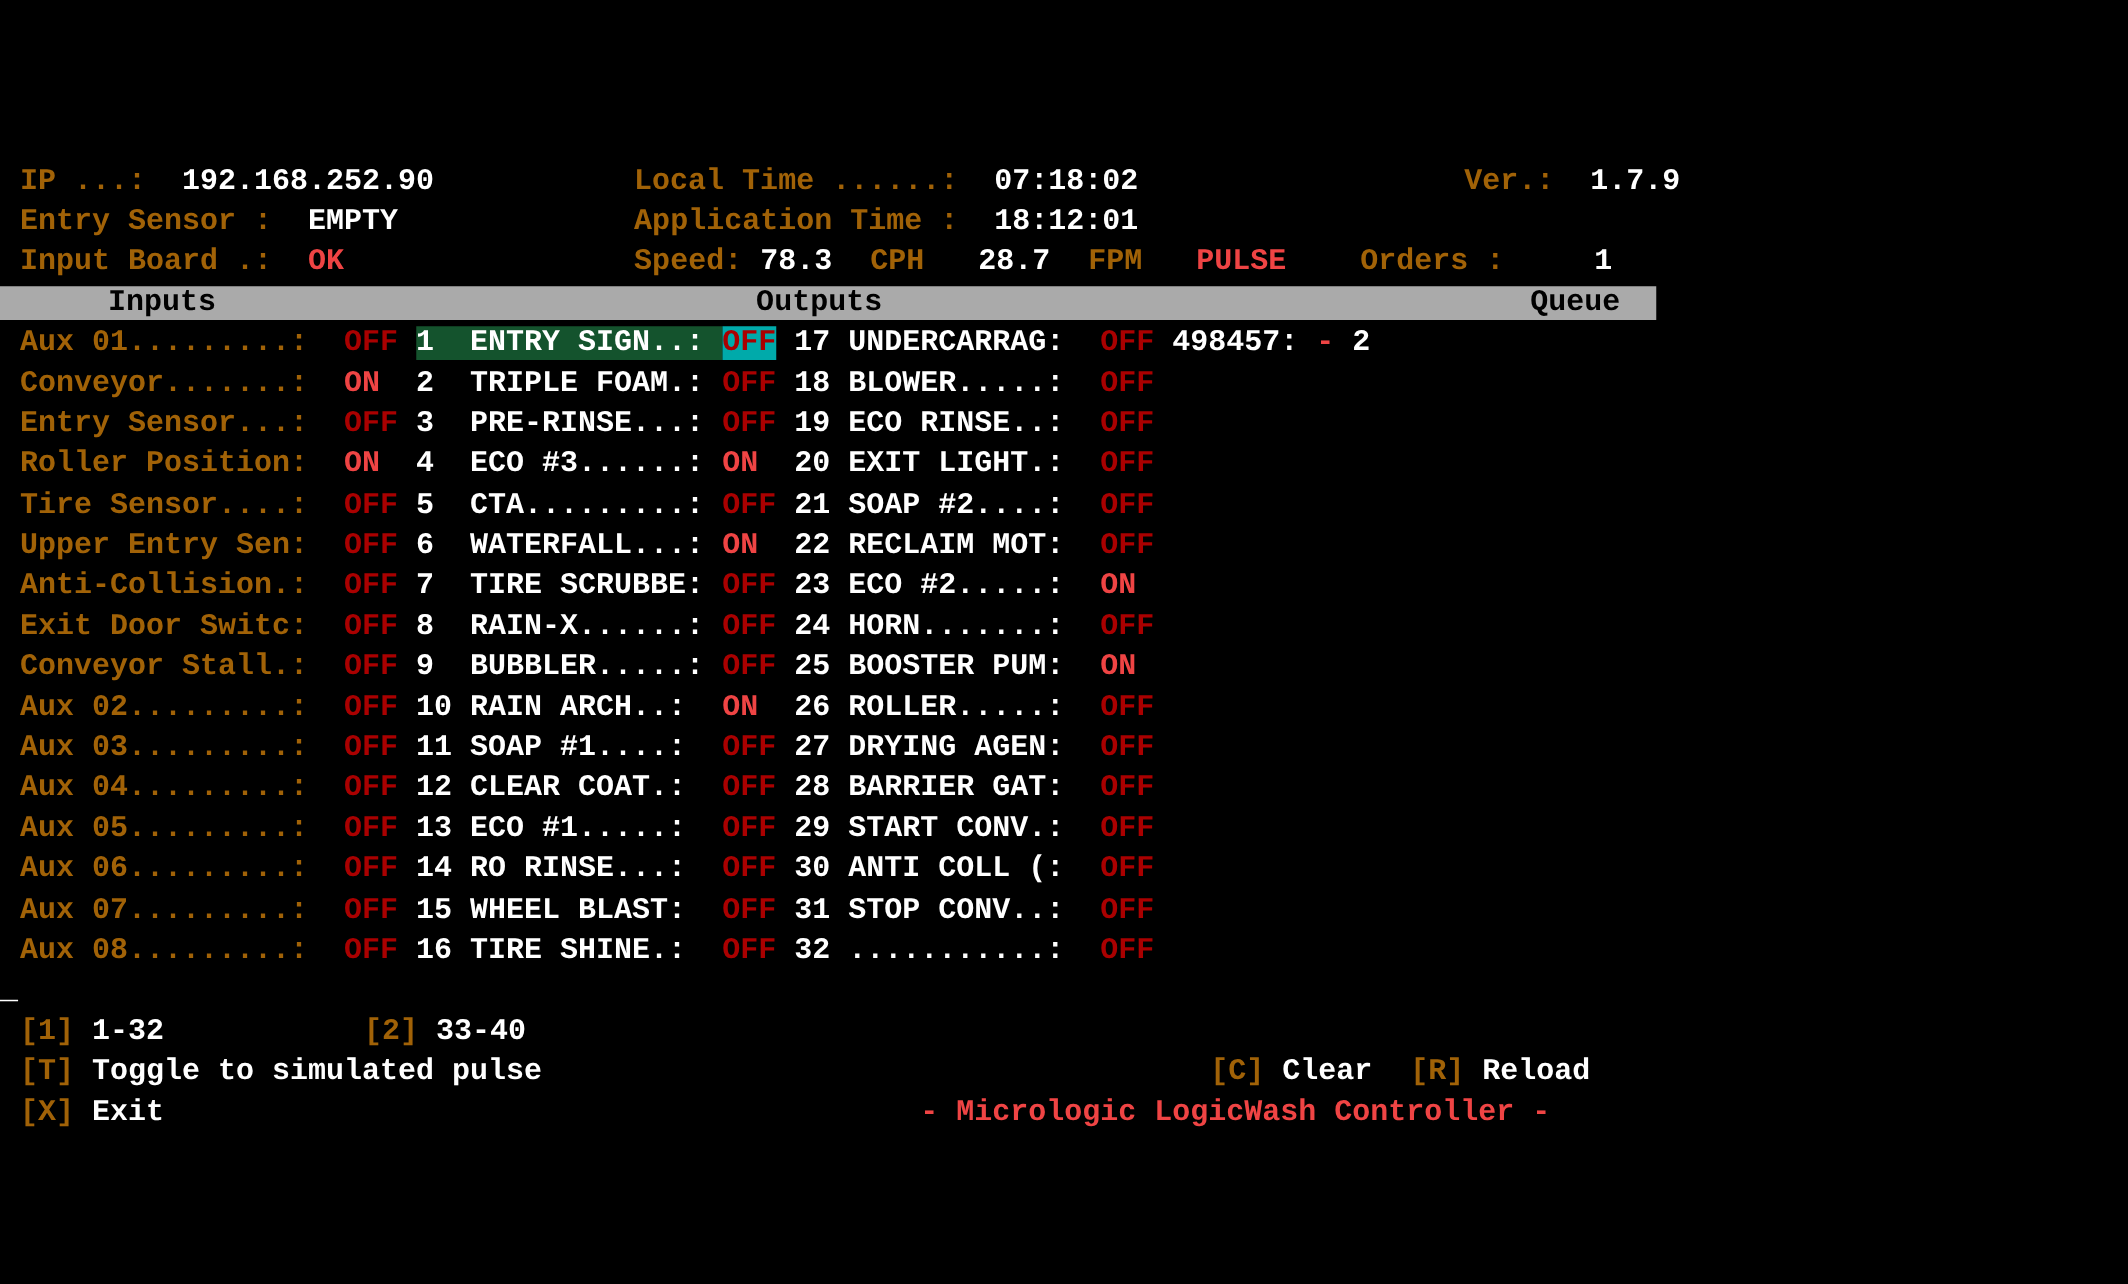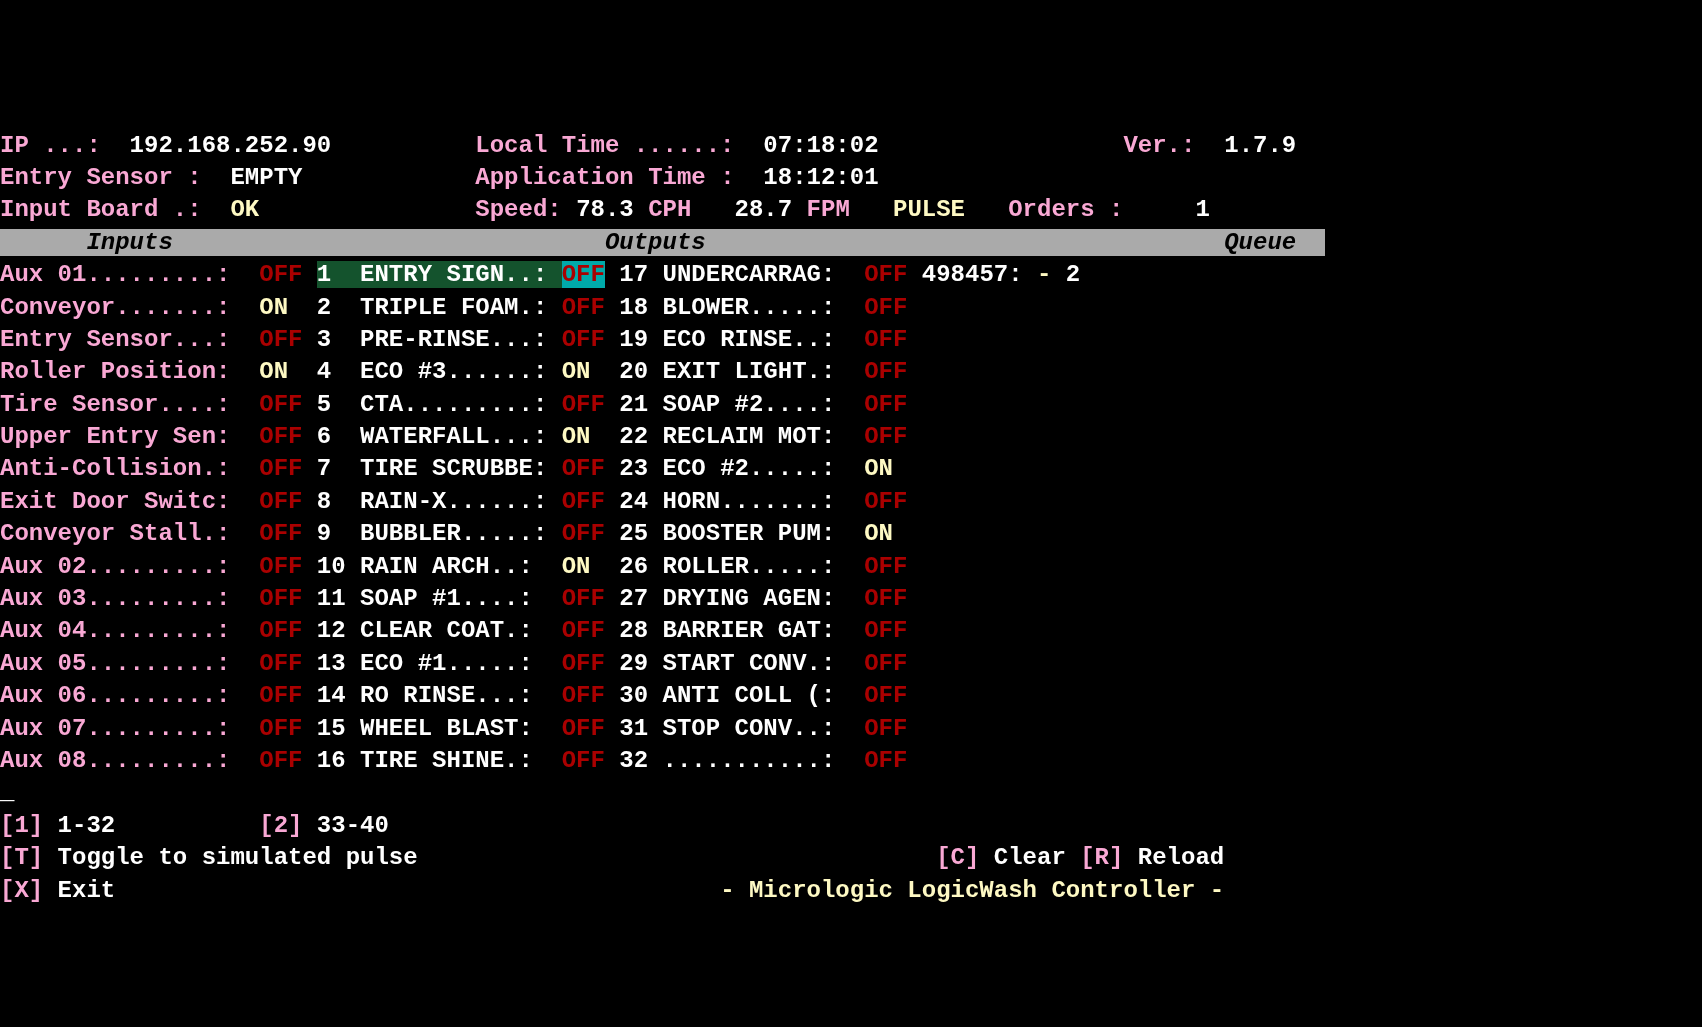--- a/index.html
+++ b/index.html
@@ -7,25 +7,25 @@
     color: #fff;
     font-family: "Courier New", monospace;
     font-size: 24px;
     font-weight: bold;
     margin: 0;
     padding: 0;
     line-height: 1.35;
     width: 1702px;
     white-space: pre;
   }
-  .cyan { color: #f9a8d4; }
+  .cyan { color: #a16207; padding-left: 16px; }
   .white { color: #ffffff; margin-top: 29px; }
-  .green { color: #fef9c3; }
+  .green { color: #ef4444; }
   .red { color: #aa0000; }
-  .hdr { background: #aaaaaa; color: #000; font-style: italic; }
+  .hdr { background: #aaaaaa; color: #000; }
   .hl  { background: #14532d; color: #fff; }
   .hlred { background: #00aaaa; color: #aa0000; }
   .row { display:block; }
 </style>
 </head>
 <body>
 
 
 
 <div id="screen"><div class="row"><span class="cyan">IP ...: </span><span class="white"> 192.168.252.90          </span><span class="cyan">Local Time ......: </span><span class="white"> 07:18:02                 </span><span class="cyan">Ver.: </span><span class="white"> 1.7.9</span></div><div class="row"><span class="cyan">Entry Sensor : </span><span class="white"> EMPTY            </span><span class="cyan">Application Time : </span><span class="white"> 18:12:01</span></div><div class="row"><span class="cyan">Input Board .: </span><span class="green"> OK               </span><span class="cyan">Speed: </span><span class="white">78.3 </span><span class="cyan">CPH   </span><span class="white">28.7 </span><span class="cyan">FPM   </span><span class="green">PULSE   </span><span class="cyan">Orders : </span><span class="white">    1</span></div><div class="row"><span class="hdr">      Inputs                              Outputs                                    Queue  </span></div><div class="row"><span class="cyan">Aux 01.........: </span><span class="red"> OFF</span><span> </span><span class="hl">1  ENTRY SIGN..: </span><span class="hlred">OFF</span><span> </span><span class="white">17 UNDERCARRAG:  </span><span class="red">OFF</span><span> </span><span class="white">498457: </span><span class="green">- </span><span class="white">2</span></div><div class="row"><span class="cyan">Conveyor.......: </span><span class="green"> ON </span><span> </span><span class="white">2  TRIPLE FOAM.: </span><span class="red">OFF</span><span> </span><span class="white">18 BLOWER.....:  </span><span class="red">OFF</span></div><div class="row"><span class="cyan">Entry Sensor...: </span><span class="red"> OFF</span><span> </span><span class="white">3  PRE-RINSE...: </span><span class="red">OFF</span><span> </span><span class="white">19 ECO RINSE..:  </span><span class="red">OFF</span></div><div class="row"><span class="cyan">Roller Position: </span><span class="green"> ON </span><span> </span><span class="white">4  ECO #3......: </span><span class="green">ON </span><span> </span><span class="white">20 EXIT LIGHT.:  </span><span class="red">OFF</span></div><div class="row"><span class="cyan">Tire Sensor....: </span><span class="red"> OFF</span><span> </span><span class="white">5  CTA.........: </span><span class="red">OFF</span><span> </span><span class="white">21 SOAP #2....:  </span><span class="red">OFF</span></div><div class="row"><span class="cyan">Upper Entry Sen: </span><span class="red"> OFF</span><span> </span><span class="white">6  WATERFALL...: </span><span class="green">ON </span><span> </span><span class="white">22 RECLAIM MOT:  </span><span class="red">OFF</span></div><div class="row"><span class="cyan">Anti-Collision.: </span><span class="red"> OFF</span><span> </span><span class="white">7  TIRE SCRUBBE: </span><span class="red">OFF</span><span> </span><span class="white">23 ECO #2.....:  </span><span class="green">ON </span></div><div class="row"><span class="cyan">Exit Door Switc: </span><span class="red"> OFF</span><span> </span><span class="white">8  RAIN-X......: </span><span class="red">OFF</span><span> </span><span class="white">24 HORN.......:  </span><span class="red">OFF</span></div><div class="row"><span class="cyan">Conveyor Stall.: </span><span class="red"> OFF</span><span> </span><span class="white">9  BUBBLER.....: </span><span class="red">OFF</span><span> </span><span class="white">25 BOOSTER PUM:  </span><span class="green">ON </span></div><div class="row"><span class="cyan">Aux 02.........: </span><span class="red"> OFF</span><span> </span><span class="white">10 RAIN ARCH..:  </span><span class="green">ON </span><span> </span><span class="white">26 ROLLER.....:  </span><span class="red">OFF</span></div><div class="row"><span class="cyan">Aux 03.........: </span><span class="red"> OFF</span><span> </span><span class="white">11 SOAP #1....:  </span><span class="red">OFF</span><span> </span><span class="white">27 DRYING AGEN:  </span><span class="red">OFF</span></div><div class="row"><span class="cyan">Aux 04.........: </span><span class="red"> OFF</span><span> </span><span class="white">12 CLEAR COAT.:  </span><span class="red">OFF</span><span> </span><span class="white">28 BARRIER GAT:  </span><span class="red">OFF</span></div><div class="row"><span class="cyan">Aux 05.........: </span><span class="red"> OFF</span><span> </span><span class="white">13 ECO #1.....:  </span><span class="red">OFF</span><span> </span><span class="white">29 START CONV.:  </span><span class="red">OFF</span></div><div class="row"><span class="cyan">Aux 06.........: </span><span class="red"> OFF</span><span> </span><span class="white">14 RO RINSE...:  </span><span class="red">OFF</span><span> </span><span class="white">30 ANTI COLL (:  </span><span class="red">OFF</span></div><div class="row"><span class="cyan">Aux 07.........: </span><span class="red"> OFF</span><span> </span><span class="white">15 WHEEL BLAST:  </span><span class="red">OFF</span><span> </span><span class="white">31 STOP CONV..:  </span><span class="red">OFF</span></div><div class="row"><span class="cyan">Aux 08.........: </span><span class="red"> OFF</span><span> </span><span class="white">16 TIRE SHINE.:  </span><span class="red">OFF</span><span> </span><span class="white">32 ...........:  </span><span class="red">OFF</span></div><div class="row"><span class="white">_</span></div><div class="row"><span class="cyan">[1] </span><span class="white">1-32          </span><span class="cyan">[2] </span><span class="white">33-40</span></div><div class="row"><span class="cyan">[T] </span><span class="white">Toggle to simulated pulse                                    </span><span class="cyan">[C] </span><span class="white">Clear </span><span class="cyan">[R] </span><span class="white">Reload</span></div><div class="row"><span class="cyan">[X] </span><span class="white">Exit                                          </span><span class="green">- Micrologic LogicWash Controller -</span></div></div>

